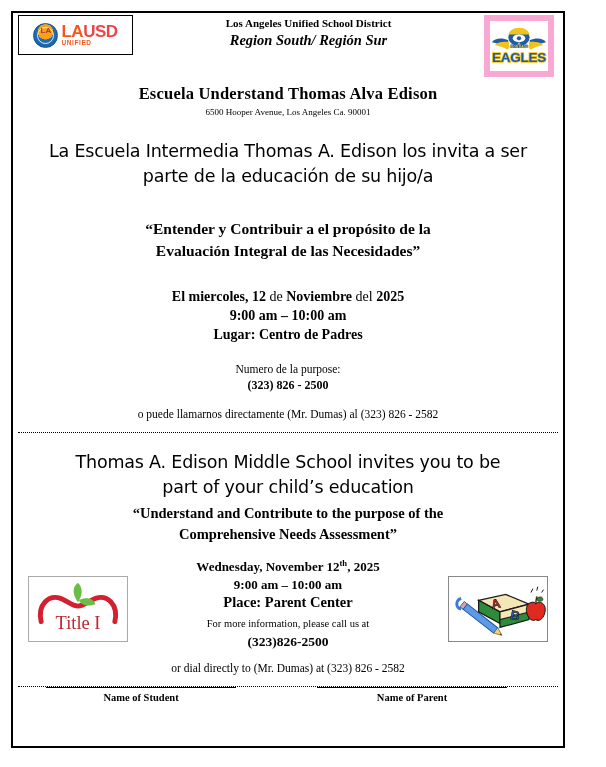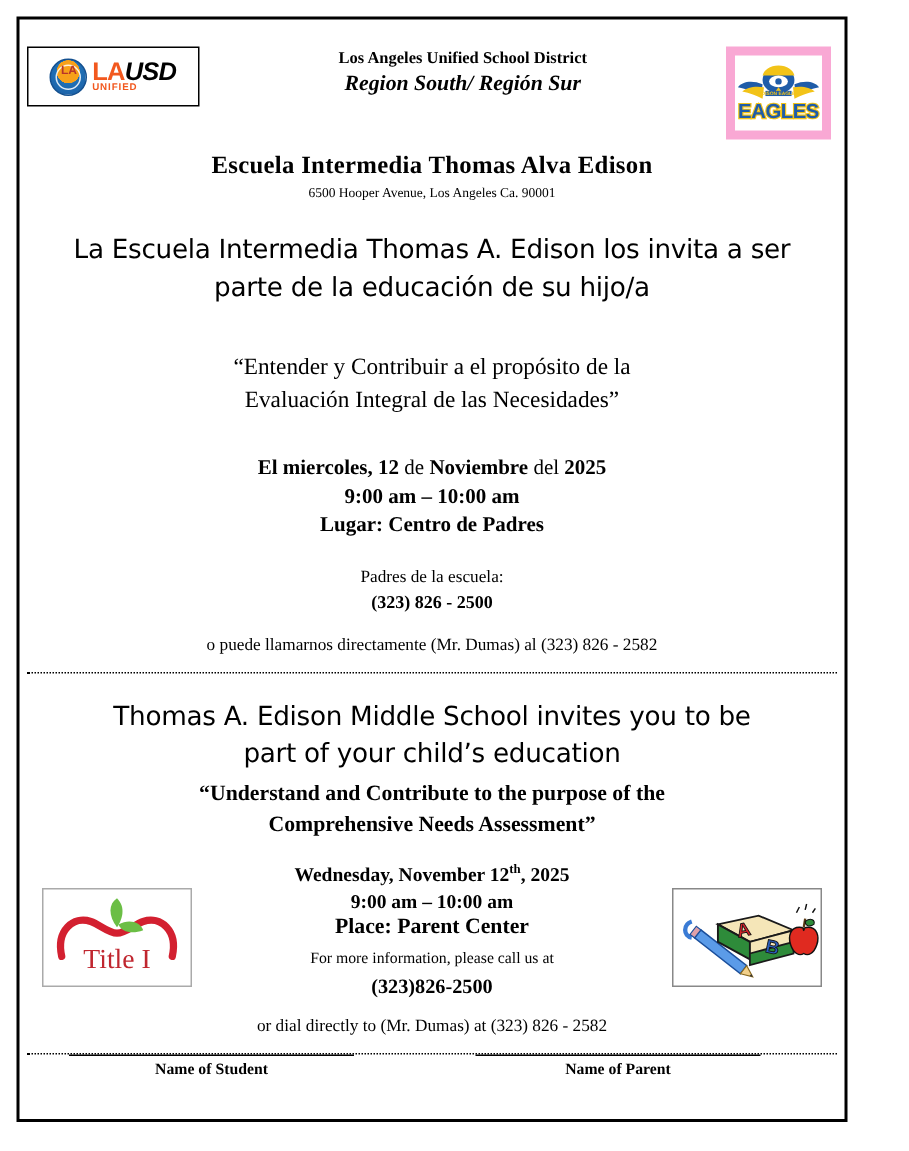--- a/index.html
+++ b/index.html
@@ -14,21 +14,21 @@
   .page {
     position: absolute;
     left: 11px; top: 11px;
     width: 554px; height: 737px;
     border: 2px solid #000;
     background: #fff;
   }
 
   .inner {
     position: absolute;
-    left: 5px; top: 16px;
+    left: 5px; top: 0;
     width: 540px; height: 723px;
     overflow: hidden;
   }
 
   
   .hdr {
     display: flex;
     width: 540px;
     align-items: stretch;
     margin-top: 2px;
@@ -118,21 +118,21 @@
   }
   .lausd-wordmark { line-height: 1; }
   .lausd-top {
     font-family: "Liberation Sans", sans-serif;
     font-weight: bold;
     font-size: 17px;
     letter-spacing: -0.5px;
     line-height: 0.95;
   }
   .lausd-top .o { color: #F2581E; }
-  .lausd-top .b { color: #000000; font-style: italic; }
+  .lausd-top .b { color: #ef4444; }
   .lausd-sub {
     font-family: "Liberation Sans", sans-serif;
     font-weight: bold;
     font-size: 6.5px;
     color: #F2581E;
     letter-spacing: 0.6px;
     margin-top: 0px;
   }
 
   
@@ -146,21 +146,21 @@
   .invite-es {
     text-align: center;
     font-size: 17.5px;
     line-height: 1.45;
     margin-top: 22px;
     padding: 0 20px;
   }
   .quote-es {
     text-align: center;
     font-size: 15.5px;
-    font-weight: normal;
+    font-weight: bold;
     line-height: 1.45;
     margin-top: 28px;
     padding: 0 45px;
   }
   .when-es {
     text-align: center;
     font-size: 14px;
     font-weight: bold;
     line-height: 1.38;
     margin-top: 24px;
@@ -311,41 +311,41 @@
         <ellipse cx="30" cy="18" rx="6.5" ry="4" fill="#ffffff"></ellipse>
         <circle cx="30" cy="18" r="2.2" fill="#1F5CA8"></circle>
         <path d="M30 22 l-3 4 h6 z" fill="#F2C318"></path>
         <rect x="21" y="24.5" width="18" height="3.6" fill="#1F5CA8"></rect>
         <text x="30" y="27.6" text-anchor="middle" font-family="Liberation Sans, sans-serif" font-size="3.4" fill="#F2C318" font-weight="bold">EDISON EAGLES</text>
         <text x="30" y="43" text-anchor="middle" font-family="Liberation Sans, sans-serif" font-size="14" font-weight="bold" fill="#1F5CA8" stroke="#F2C318" stroke-width="1.6" paint-order="stroke" letter-spacing="-0.3">EAGLES</text>
       </svg>
     </div>
   </div>
 
-  <div class="school-name">Escuela Intermedia Thomas Alva Edison</div>
+  <div class="school-name">Escuela Understand Thomas Alva Edison</div>
   <div class="school-addr">6500 Hooper Avenue, Los Angeles Ca. 90001</div>
 
   <div class="invite-es comic">
     <div>La Escuela Intermedia Thomas A. Edison los invita a ser</div>
     <div>parte de la educación de su hijo/a</div>
   </div>
 
   <div class="quote-es">
     <div>“Entender y Contribuir  a el propósito de la</div>
     <div>Evaluación Integral de las Necesidades”</div>
   </div>
 
   <div class="when-es">
     <div><span>El miercoles, </span><span>12</span><span class="lt"> de </span><span>Noviembre</span><span class="lt"> del </span><span>2025</span></div>
     <div>9:00 am – 10:00 am</div>
     <div>Lugar: Centro de Padres</div>
   </div>
 
   <div class="phone-es">
-    <div>Padres de la escuela:</div>
+    <div>Numero de la purpose:</div>
     <div class="num">(323) 826 - 2500</div>
   </div>
 
   <div class="direct-es">o puede llamarnos directamente (Mr. Dumas) al  (323) 826 - 2582</div>
 
   <div class="dotted"></div>
 
   <div class="invite-en comic">
     <div>Thomas A. Edison Middle School invites you to be</div>
     <div>part of your child’s education</div>

